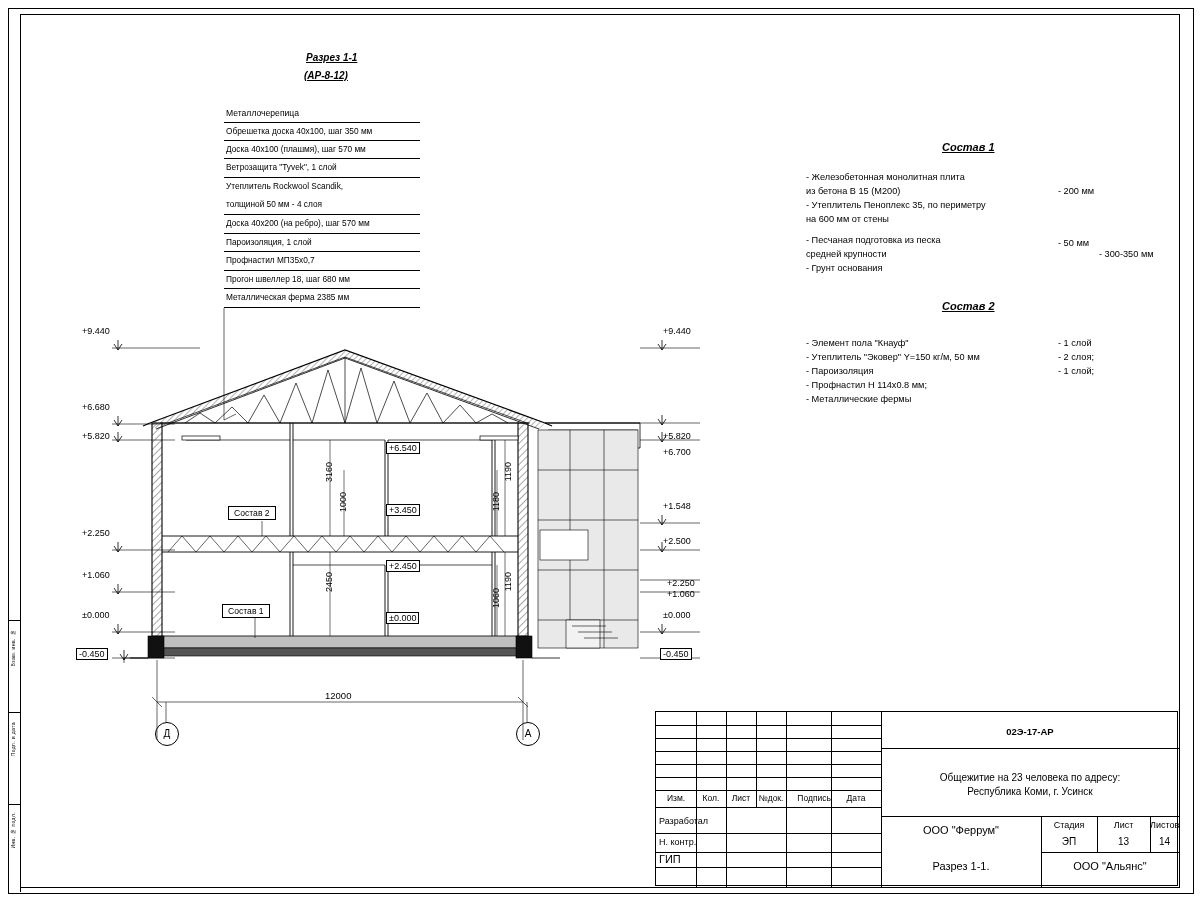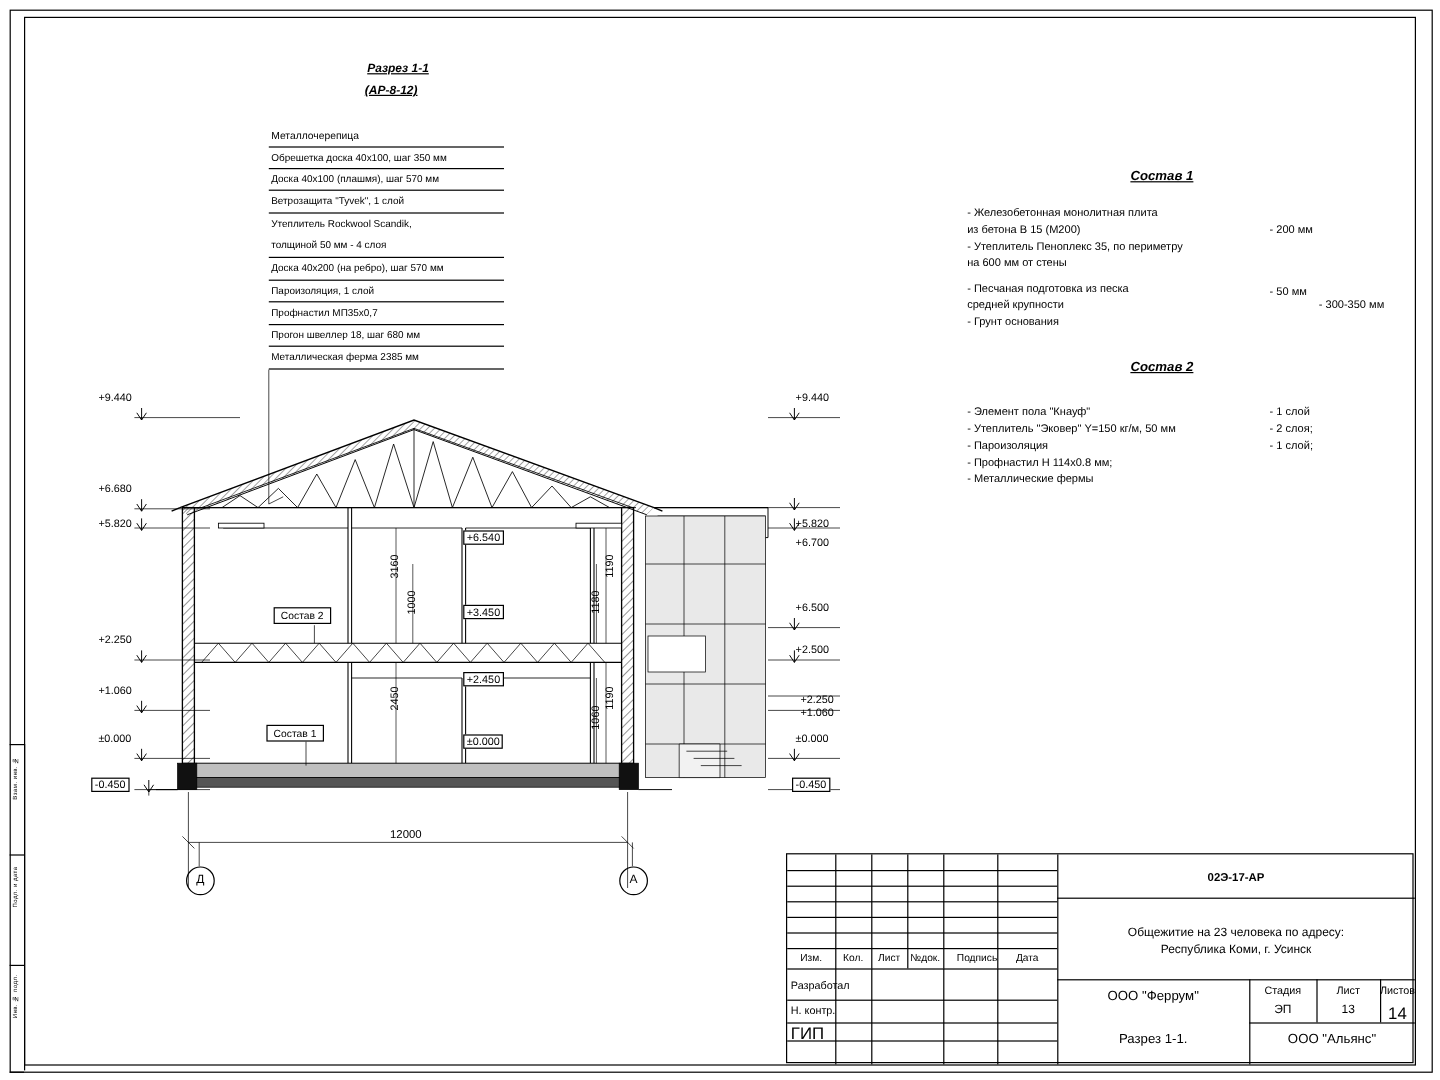--- a/index.html
+++ b/index.html
@@ -288,21 +288,21 @@
   <div class="lvl" style="left:82px;top:402px;">+6.680</div>
   <div class="lvl" style="left:82px;top:431px;">+5.820</div>
   <div class="lvl" style="left:82px;top:528px;">+2.250</div>
   <div class="lvl" style="left:82px;top:570px;">+1.060</div>
   <div class="lvl" style="left:82px;top:610px;">±0.000</div>
   <div class="lvlbox" style="left:76px;top:648px;">-0.450</div>
 
   <div class="lvl" style="left:663px;top:326px;">+9.440</div>
   <div class="lvl" style="left:663px;top:401px;margin-top:46px;">+6.700</div>
   <div class="lvl" style="left:663px;top:431px;">+5.820</div>
-  <div class="lvl" style="left:663px;top:501px;">+6.500</div>
+  <div class="lvl" style="left:663px;top:501px;">+1.548</div>
   <div class="lvl" style="left:663px;top:536px;">+2.500</div>
   <div class="lvl" style="left:667px;top:578px;">+2.250</div>
   <div class="lvl" style="left:667px;top:589px;">+1.060</div>
   <div class="lvl" style="left:663px;top:610px;">±0.000</div>
   <div class="lvlbox" style="left:660px;top:648px;">-0.450</div>
 
   <div class="lvlbox" style="left:386px;top:442px;">+6.540</div>
   <div class="lvlbox" style="left:386px;top:504px;text-align:right;">+3.450</div>
   <div class="lvlbox" style="left:386px;top:560px;text-align:right;">+2.450</div>
   <div class="lvlbox" style="left:386px;top:612px;">±0.000</div>
@@ -382,27 +382,27 @@
 
     <div class="tb-txt c" style="left:0;top:82px;width:40px;font-size:8.5px;">Изм.</div>
     <div class="tb-txt c" style="left:40px;top:82px;width:30px;font-size:8.5px;">Кол.</div>
     <div class="tb-txt c" style="left:70px;top:82px;width:30px;font-size:8.5px;">Лист</div>
     <div class="tb-txt c" style="left:100px;top:82px;width:30px;font-size:8.5px;">№док.</div>
     <div class="tb-txt c" style="left:130px;top:82px;width:45px;font-size:8.5px;text-align:right;">Подпись</div>
     <div class="tb-txt c" style="left:175px;top:82px;width:50px;font-size:8.5px;">Дата</div>
 
     <div class="tb-txt" style="left:3px;top:104px;font-size:9px;">Разработал</div>
     <div class="tb-txt" style="left:3px;top:125px;font-size:9px;">Н. контр.</div>
-    <div class="tb-txt" style="left:3px;top:141px;font-size:14px;">ГИП</div>
+    <div class="tb-txt" style="left:3px;top:141px;font-size:11px;">ГИП</div>
 
     <div class="tb-txt c" style="left:225px;top:112px;width:160px;font-size:11px;">ООО "Феррум"</div>
     <div class="tb-txt c" style="left:225px;top:148px;width:160px;font-size:11px;">Разрез 1-1.</div>
     <div class="tb-txt c" style="left:385px;top:148px;width:138px;font-size:11px;">ООО "Альянс"</div>
 
     <div class="tb-txt c" style="left:385px;top:108px;width:56px;font-size:9px;">Стадия</div>
     <div class="tb-txt c" style="left:441px;top:108px;width:53px;font-size:9px;">Лист</div>
     <div class="tb-txt c" style="left:494px;top:108px;width:29px;font-size:9px;">Листов</div>
     <div class="tb-txt c" style="left:385px;top:124px;width:56px;font-size:10px;">ЭП</div>
     <div class="tb-txt c" style="left:441px;top:124px;width:53px;font-size:10px;">13</div>
-    <div class="tb-txt c" style="left:494px;top:124px;width:29px;font-size:14px;">14</div>
+    <div class="tb-txt c" style="left:494px;top:124px;width:29px;font-size:10px;">14</div>
   </div>
 
 </div>
 
 </body></html>

